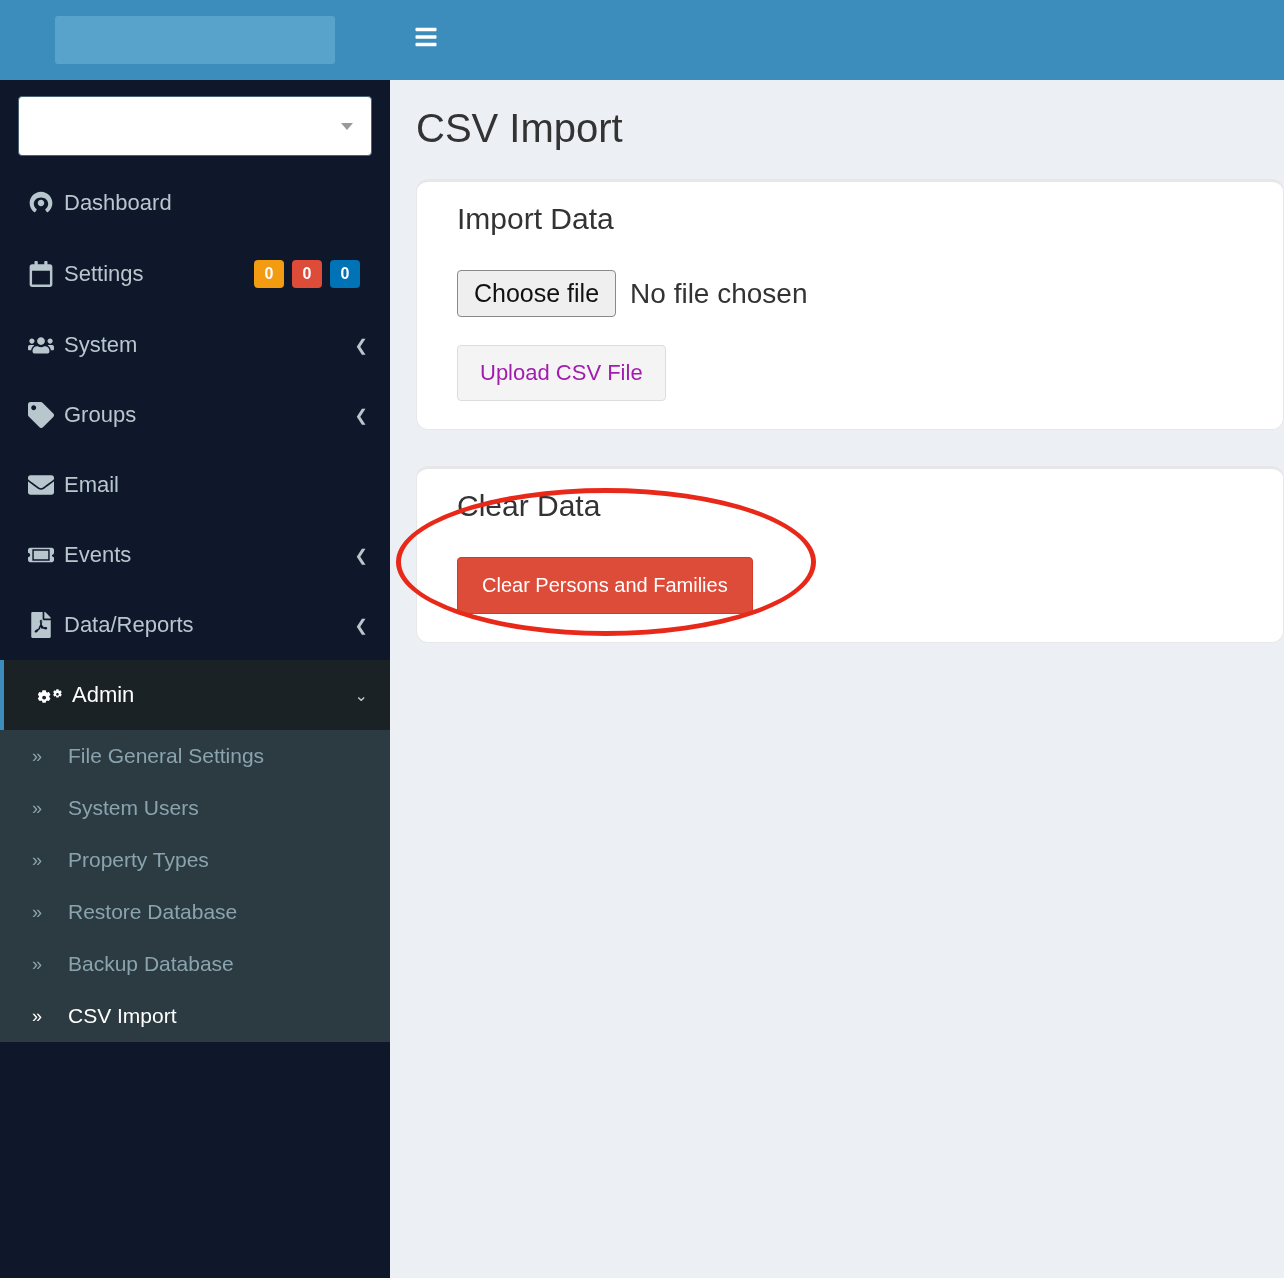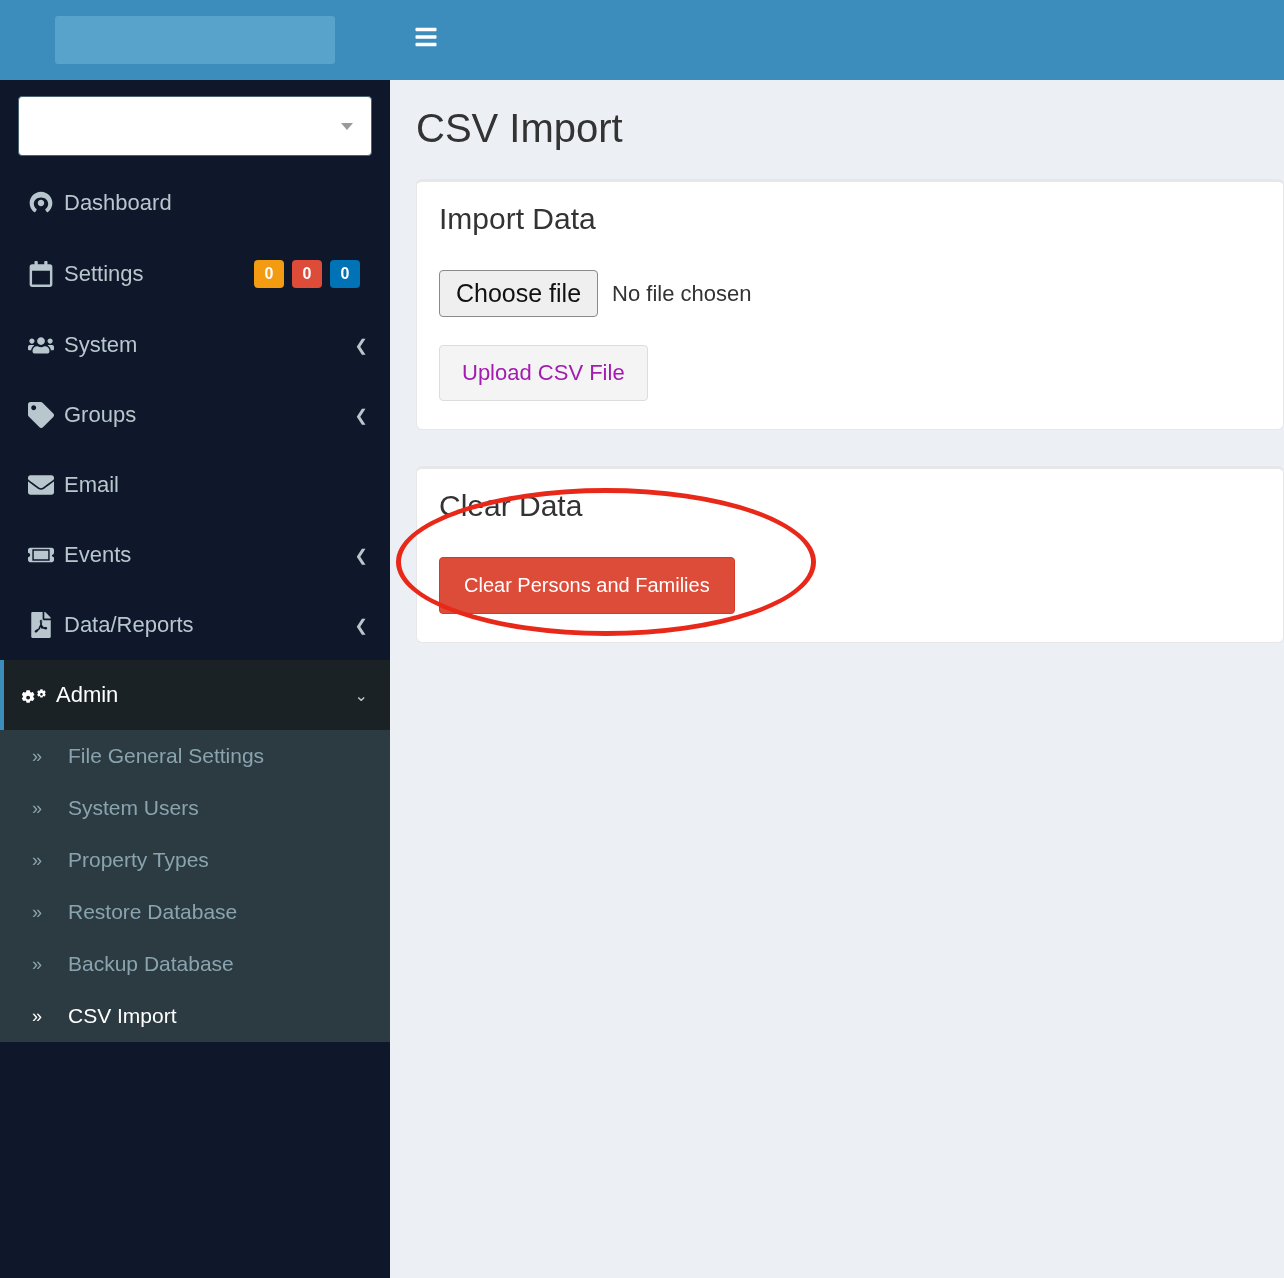--- a/index.html
+++ b/index.html
@@ -69,21 +69,21 @@
   }
   .nav-item .label { flex: 1; }
   .nav-item .chevron {
     color: #b8c7ce;
     font-size: 16px;
   }
   .nav-item.active {
     background: #1a2226;
     color: #fff;
     border-left: 4px solid #3c8dbc;
-    padding-left: 16px;
+    padding-left: 32px;
   }
   .nav-item.active .icon { color: #fff; }
 
   .badges { display: flex; gap: 8px; margin-right: 8px; }
   .badge {
     display: inline-flex;
     align-items: center;
     justify-content: center;
     min-width: 30px;
     height: 28px;
@@ -137,43 +137,43 @@
   .page-title {
     font-size: 40px;
     font-weight: 500;
     color: #333;
     margin-bottom: 28px;
   }
   .panel {
     background: #fff;
     border: 1px solid #e7e7e7;
     border-top: 3px solid #e7e7e7;
-    border-radius: 6px;
+    border-radius: 12px;
     margin-bottom: 36px;
-    padding: 0 0 24px 0;
+    padding: 0 0 24px 18px;
     width: 100%;
   }
   .panel-header {
     font-size: 30px;
     font-weight: 500;
     color: #333;
     padding: 20px 22px 10px 22px;
   }
   .panel-body { padding: 24px 22px 4px 22px; }
   .file-row { display: flex; align-items: center; gap: 14px; margin-bottom: 28px; }
   .choose-file-btn {
     background: #efefef;
     border: 1px solid #8a8a8a;
     border-radius: 4px;
     padding: 8px 16px;
     font-size: 25px;
     cursor: pointer;
     color: #111;
   }
-  .file-status { font-size: 22px; color: #333; }
+  .file-status { font-size: 28px; color: #333; }
   .upload-btn {
     background: #f4f4f4;
     border: 1px solid #ddd;
     border-radius: 4px;
     padding: 14px 22px;
     font-size: 22px;
     cursor: pointer;
     color: #a21caf;
   }
   .danger-btn {

